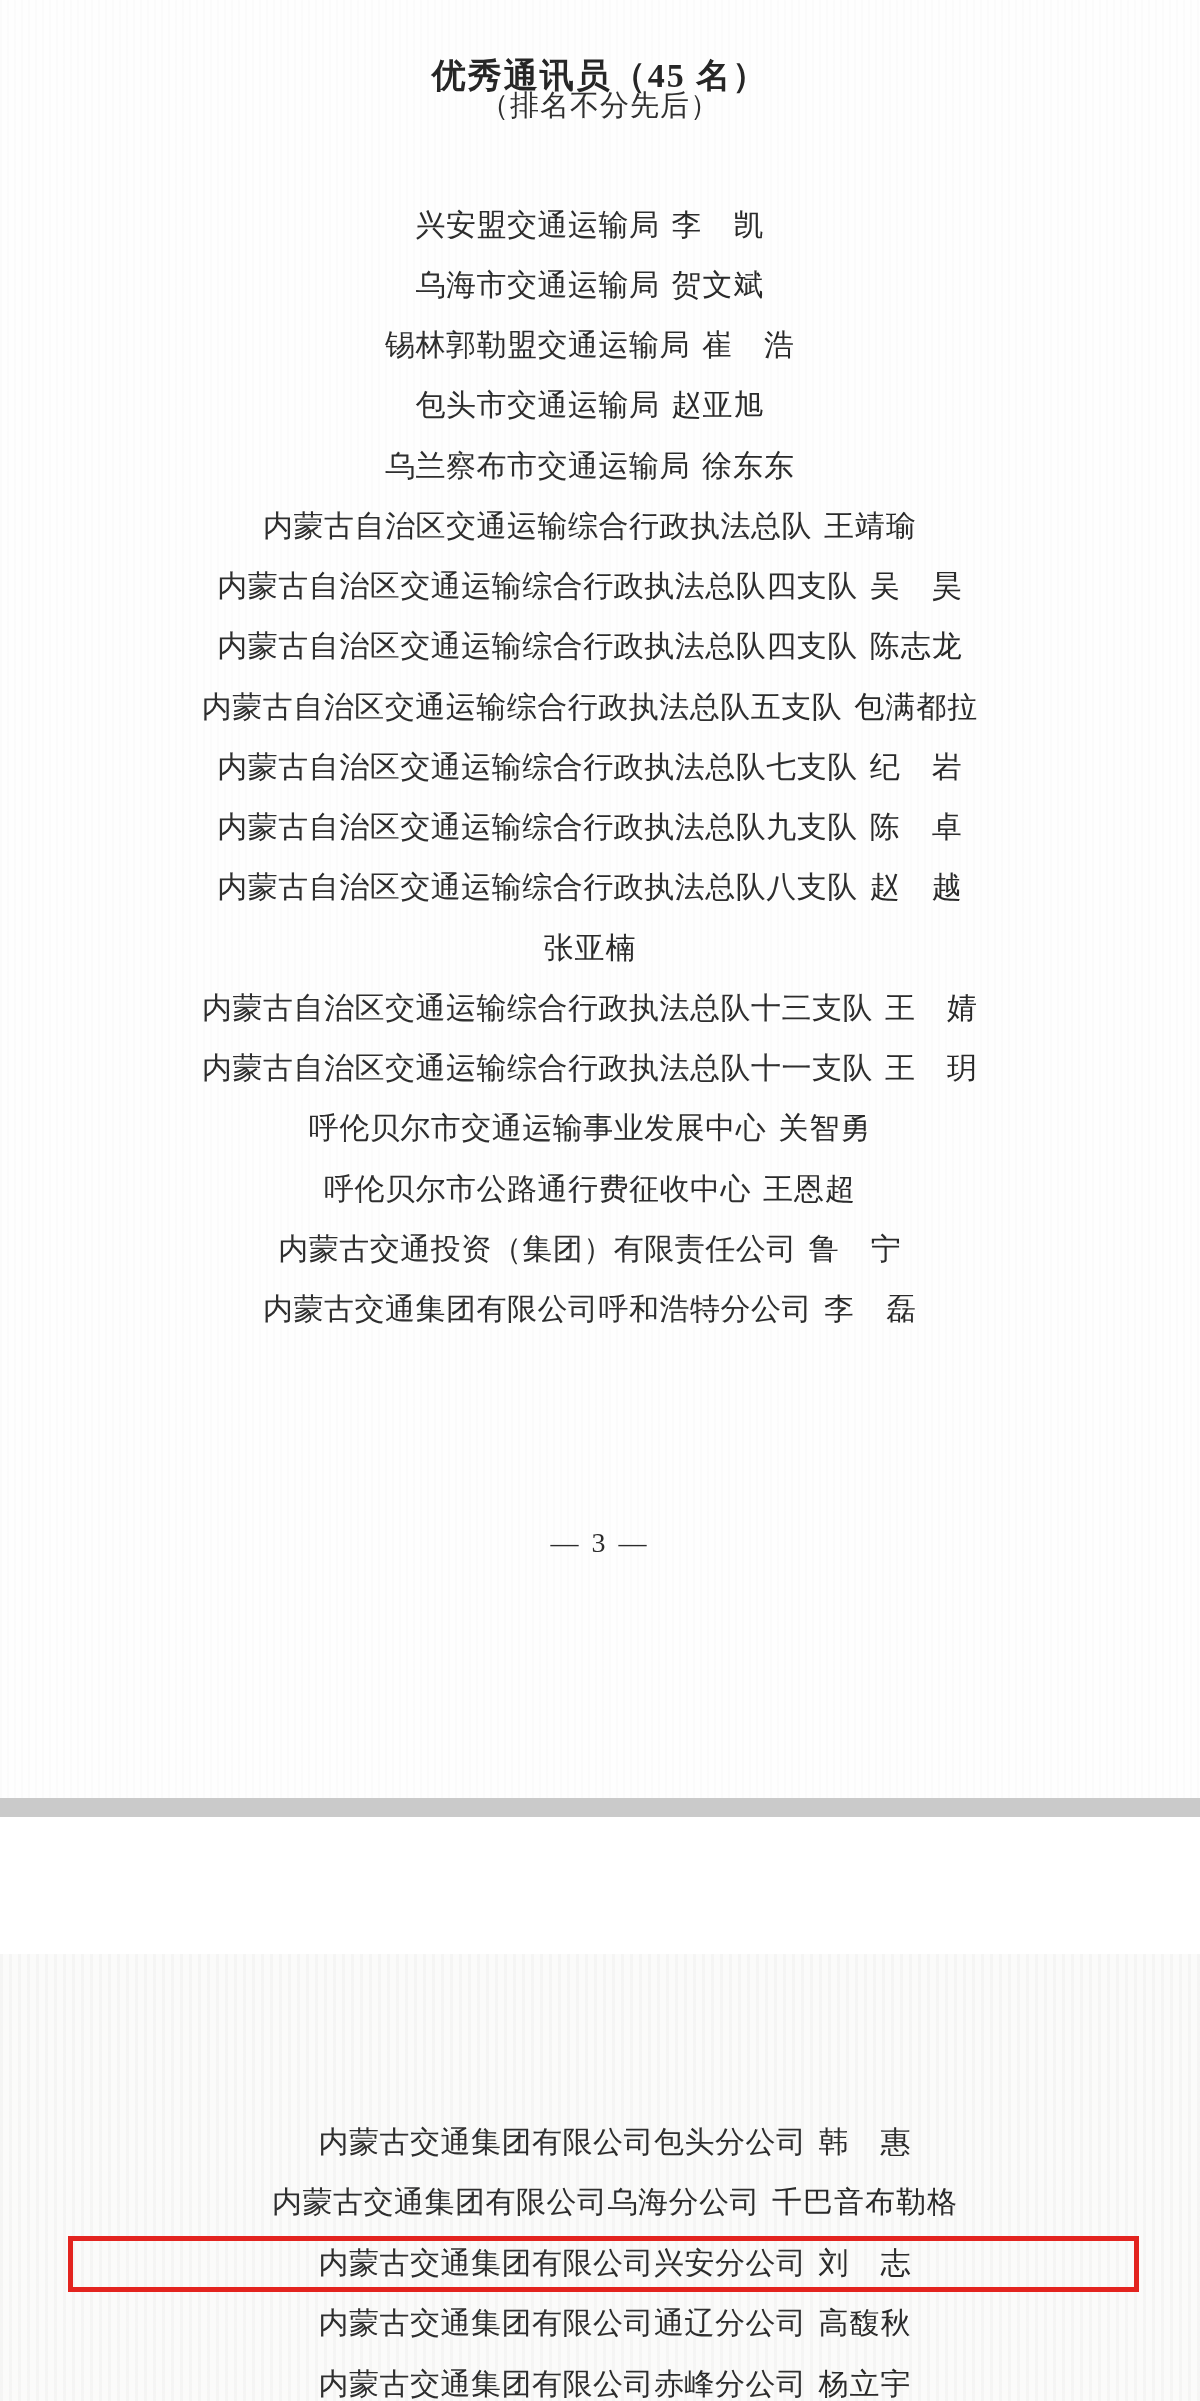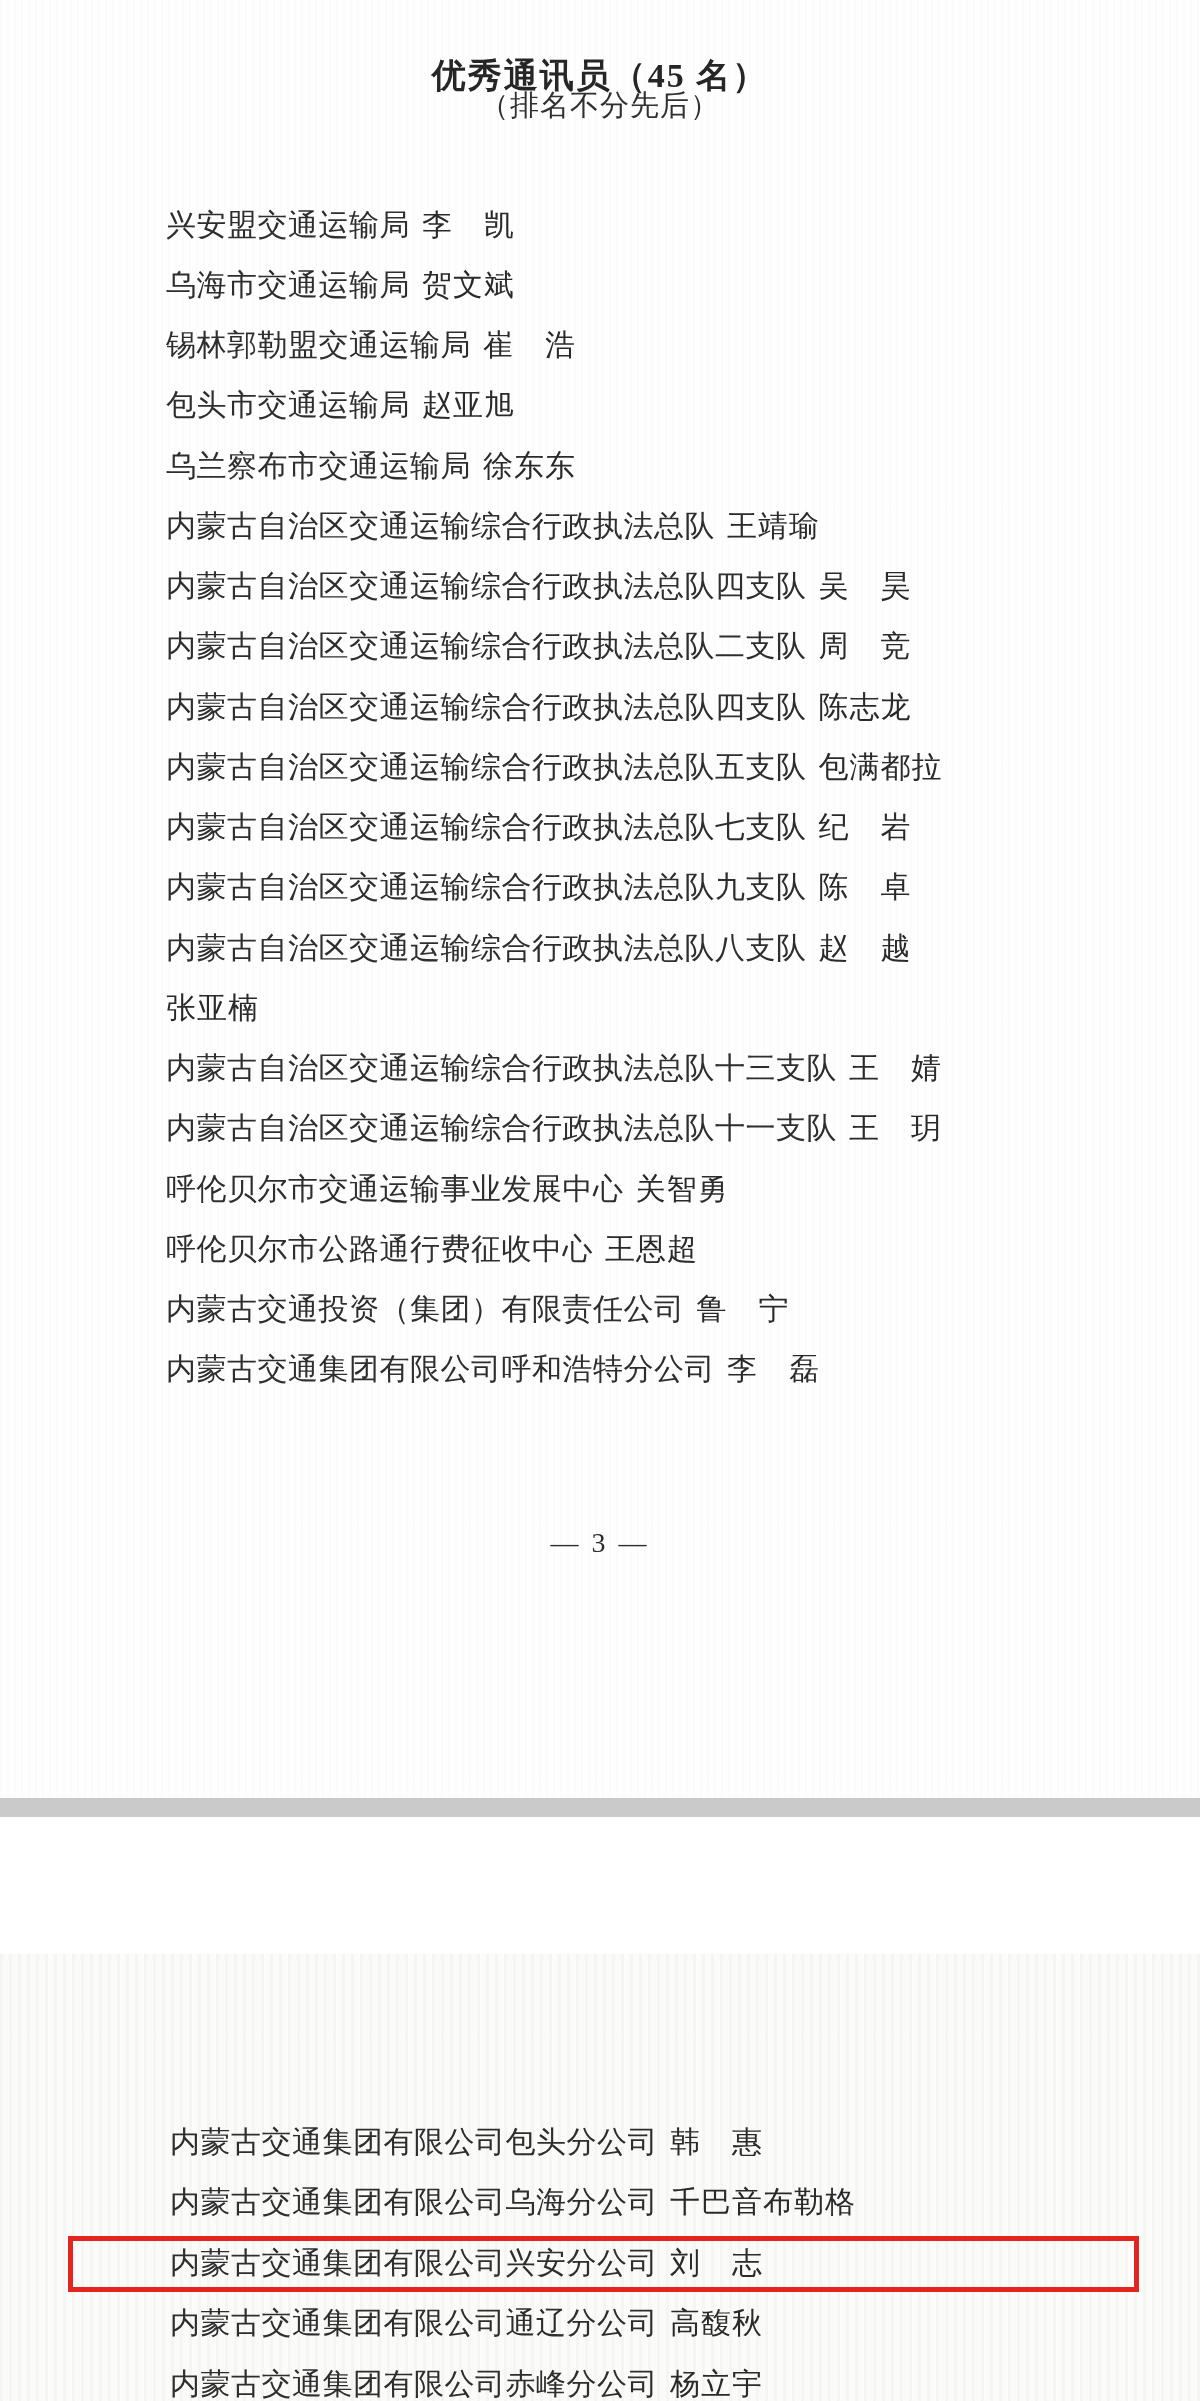--- a/index.html
+++ b/index.html
@@ -74,21 +74,21 @@
   }
   .list1 .entry-row { height: 60.25px; }
   .list2 {
     position: absolute;
     left: 170px; top: 158px;
     width: 890px;   
   }
   .list2 .entry-row { height: 60.5px; }
   .entry-row {
     display: flex;
-    justify-content: flex-start;
+    justify-content: center;
     align-items: center;
     font-size: 30px;
     white-space: nowrap;
     gap: 12px;
   }
   .org-name { letter-spacing: 0.5px; color: #2e2e2e; }
   .person-name { letter-spacing: 1px; color: #2a2a2a; }
   
   .page-number {
     position: absolute;
@@ -140,24 +140,20 @@
       </div>
       <div class="entry-row">
         <span class="org-name">内蒙古自治区交通运输综合行政执法总队</span>
         <span class="person-name">王靖瑜</span>
       </div>
       <div class="entry-row">
         <span class="org-name">内蒙古自治区交通运输综合行政执法总队四支队</span>
         <span class="person-name">吴　昊</span>
       </div>
       <div class="entry-row">
-        <span class="org-name">内蒙古自治区交通运输综合行政执法总队二支队</span>
-        <span class="person-name">周　竞</span>
-      </div>
-      <div class="entry-row">
         <span class="org-name">内蒙古自治区交通运输综合行政执法总队四支队</span>
         <span class="person-name">陈志龙</span>
       </div>
       <div class="entry-row">
         <span class="org-name">内蒙古自治区交通运输综合行政执法总队五支队</span>
         <span class="person-name">包满都拉</span>
       </div>
       <div class="entry-row">
         <span class="org-name">内蒙古自治区交通运输综合行政执法总队七支队</span>
         <span class="person-name">纪　岩</span>

